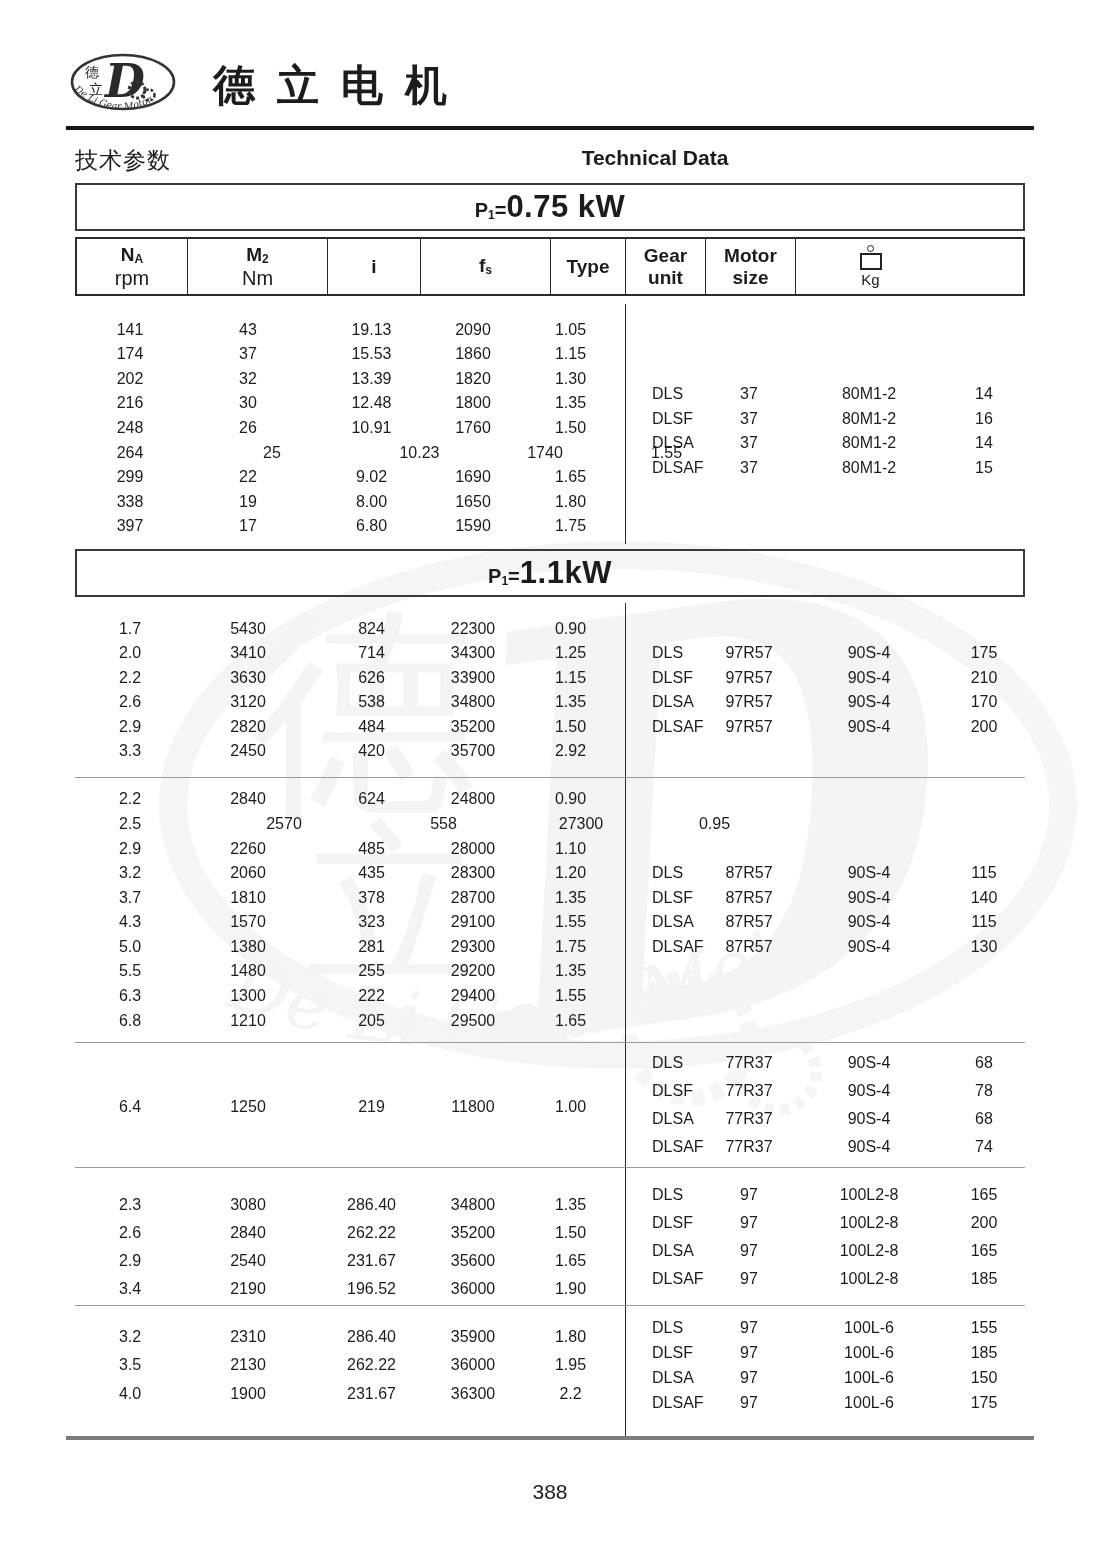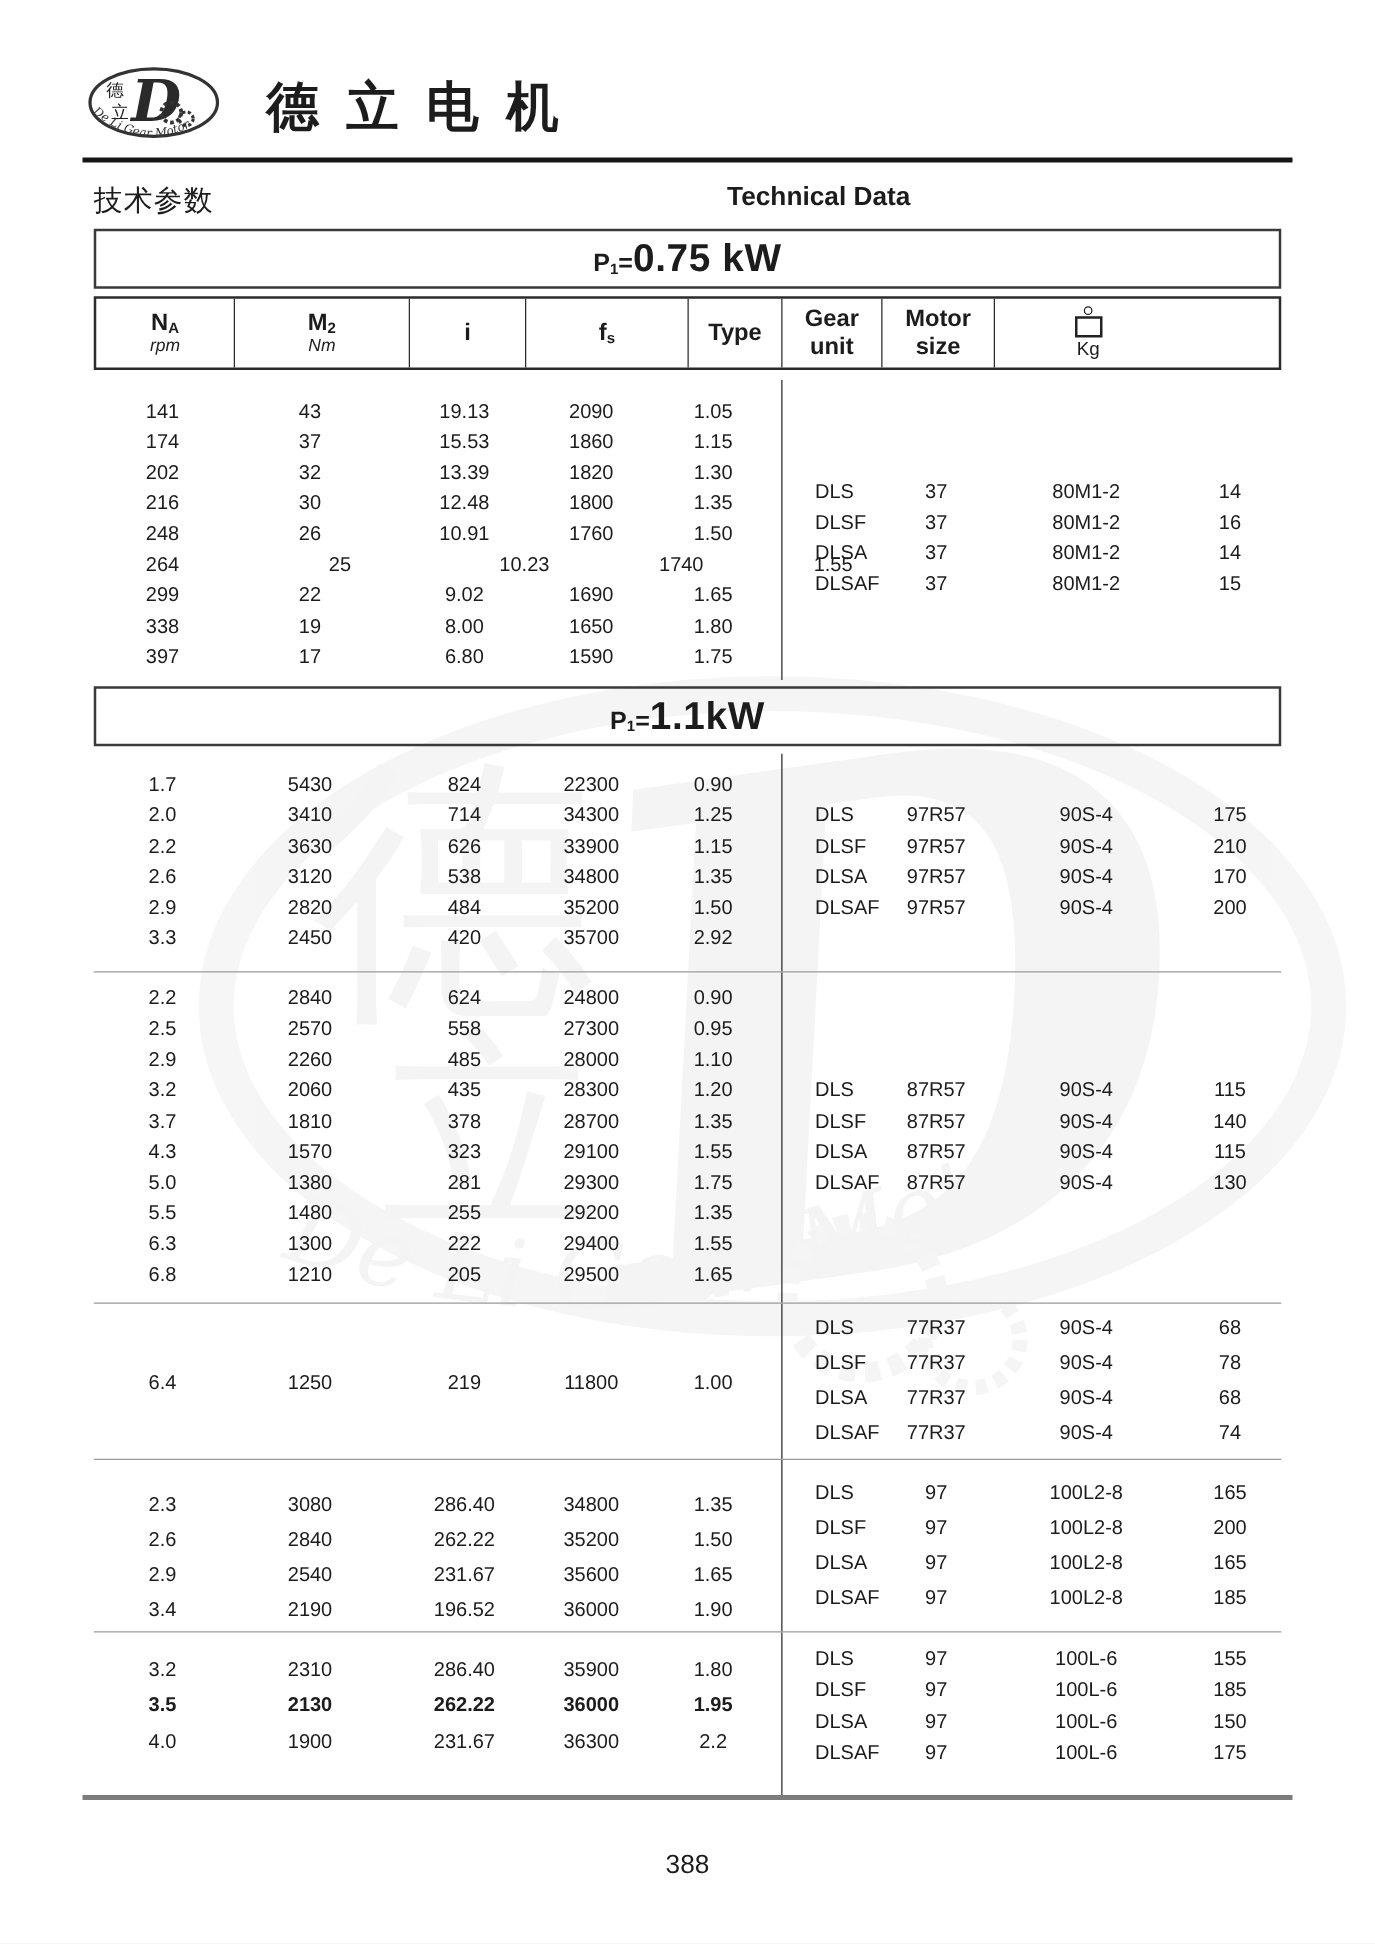--- a/index.html
+++ b/index.html
@@ -38,21 +38,21 @@
   
   .thead{
     margin-top:6px;width:950px;box-sizing:border-box;border:2px solid #2b2b2b;height:59px;
     display:grid;grid-template-columns:110px 140px 93px 130px 75px 80px 90px 150px 78px;
   }
   .th{
     box-sizing:border-box;border-left:1.5px solid #2b2b2b;display:flex;flex-direction:column;
     align-items:center;justify-content:center;font-weight:bold;font-size:19px;line-height:1.12;text-align:center;
   }
   .th:first-child{border-left:none;}
-  .th .unit{font-weight:normal;font-size:14px;font-style:italic;}
+  .th .unit{font-weight:normal;font-size:20px;}
   .hsub{font-size:12px;vertical-align:-2px;}
   .kgcell{font-weight:normal;}
   .wicon{display:flex;flex-direction:column;align-items:center;margin-bottom:2px;}
   .wi-knob{width:5px;height:5px;border:1.5px solid #222;border-radius:50%;}
   .wi-body{width:18px;height:13px;border:2px solid #222;margin-top:1px;}
   .kglabel{font-size:15px;}
 
   
   #sec075{margin-top:8px;}
   #sec11{margin-top:6px;}
@@ -338,21 +338,21 @@
         <div class="section sep" style="height: 265px;">
           <div class="lblock">
             <div class="rows" style="transform: translateY(0px);">
               <div class="lrow" style="height: 24.6px;">
                 <div class="cell c0">2.2</div>
                 <div class="cell c1">2840</div>
                 <div class="cell c2">624</div>
                 <div class="cell c3">24800</div>
                 <div class="cell c4">0.90</div>
               </div>
-              <div class="lrow" style="height: 24.6px;">
+              <div class="lrow" style="height: 24.6px; gap: 36px;">
                 <div class="cell c0">2.5</div>
                 <div class="cell c1">2570</div>
                 <div class="cell c2">558</div>
                 <div class="cell c3">27300</div>
                 <div class="cell c4">0.95</div>
               </div>
               <div class="lrow" style="height: 24.6px;">
                 <div class="cell c0">2.9</div>
                 <div class="cell c1">2260</div>
                 <div class="cell c2">485</div>
@@ -545,21 +545,21 @@
         <div class="section" style="height: 130px;">
           <div class="lblock">
             <div class="rows" style="transform: translateY(-6px);">
               <div class="lrow" style="height: 28.5px;">
                 <div class="cell c0">3.2</div>
                 <div class="cell c1">2310</div>
                 <div class="cell c2">286.40</div>
                 <div class="cell c3">35900</div>
                 <div class="cell c4">1.80</div>
               </div>
-              <div class="lrow" style="height: 28.5px; font-weight: bold;">
+              <div class="lrow" style="height: 28.5px;">
                 <div class="cell c0">3.5</div>
                 <div class="cell c1">2130</div>
                 <div class="cell c2">262.22</div>
                 <div class="cell c3">36000</div>
                 <div class="cell c4">1.95</div>
               </div>
               <div class="lrow" style="height: 28.5px;">
                 <div class="cell c0">4.0</div>
                 <div class="cell c1">1900</div>
                 <div class="cell c2">231.67</div>

